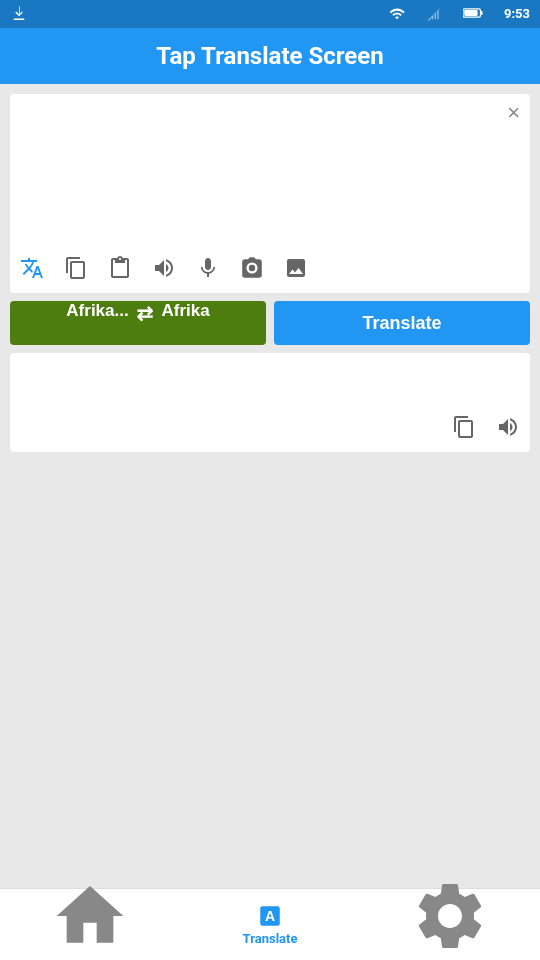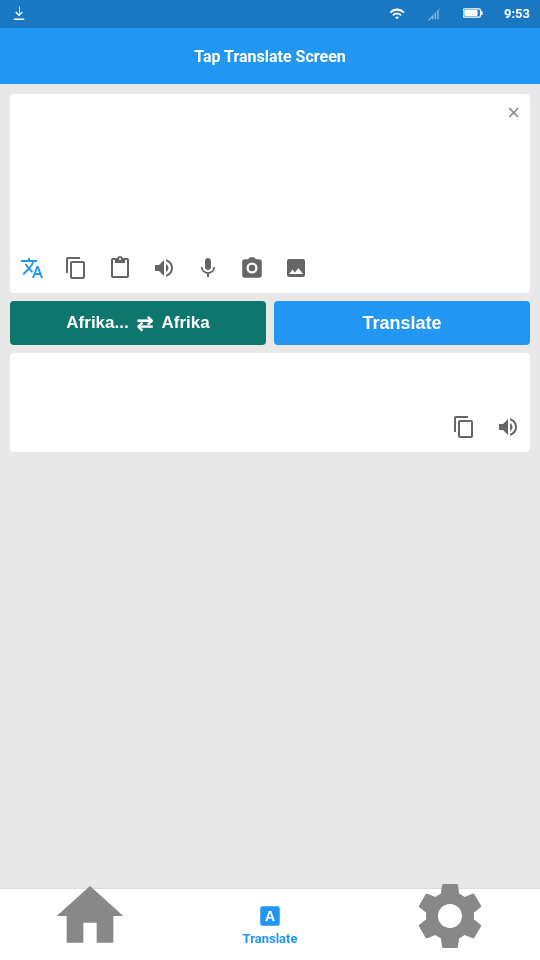--- a/index.html
+++ b/index.html
@@ -36,21 +36,21 @@
     .header {
       width: 100%;
       height: 56px;
       background: #2196f3;
       display: flex;
       align-items: center;
       justify-content: center;
     }
     .header-title {
       color: white;
-      font-size: 16px;
+      font-size: 24px;
       font-weight: bold;
     }
 
     
     .main-content {
       width: 100%;
       height: calc(960px - 28px - 56px - 72px);
       background: #e8e8e8;
       display: flex;
       flex-direction: column;
@@ -109,29 +109,29 @@
 
     
     .language-bar {
       display: flex;
       gap: 8px;
       margin: 8px 0;
     }
     .lang-btn {
       flex: 1;
       height: 44px;
-      background: #0f766e;
+      background: #4d7c0f;
       border: none;
       border-radius: 4px;
       color: white;
       font-size: 17px;
       font-weight: bold;
       cursor: pointer;
       display: flex;
-      align-items: center;
+      align-items: flex-start;
       justify-content: center;
       gap: 8px;
     }
     .translate-btn {
       flex: 1;
       height: 44px;
       background: #2196f3;
       border: none;
       border-radius: 4px;
       color: white;

